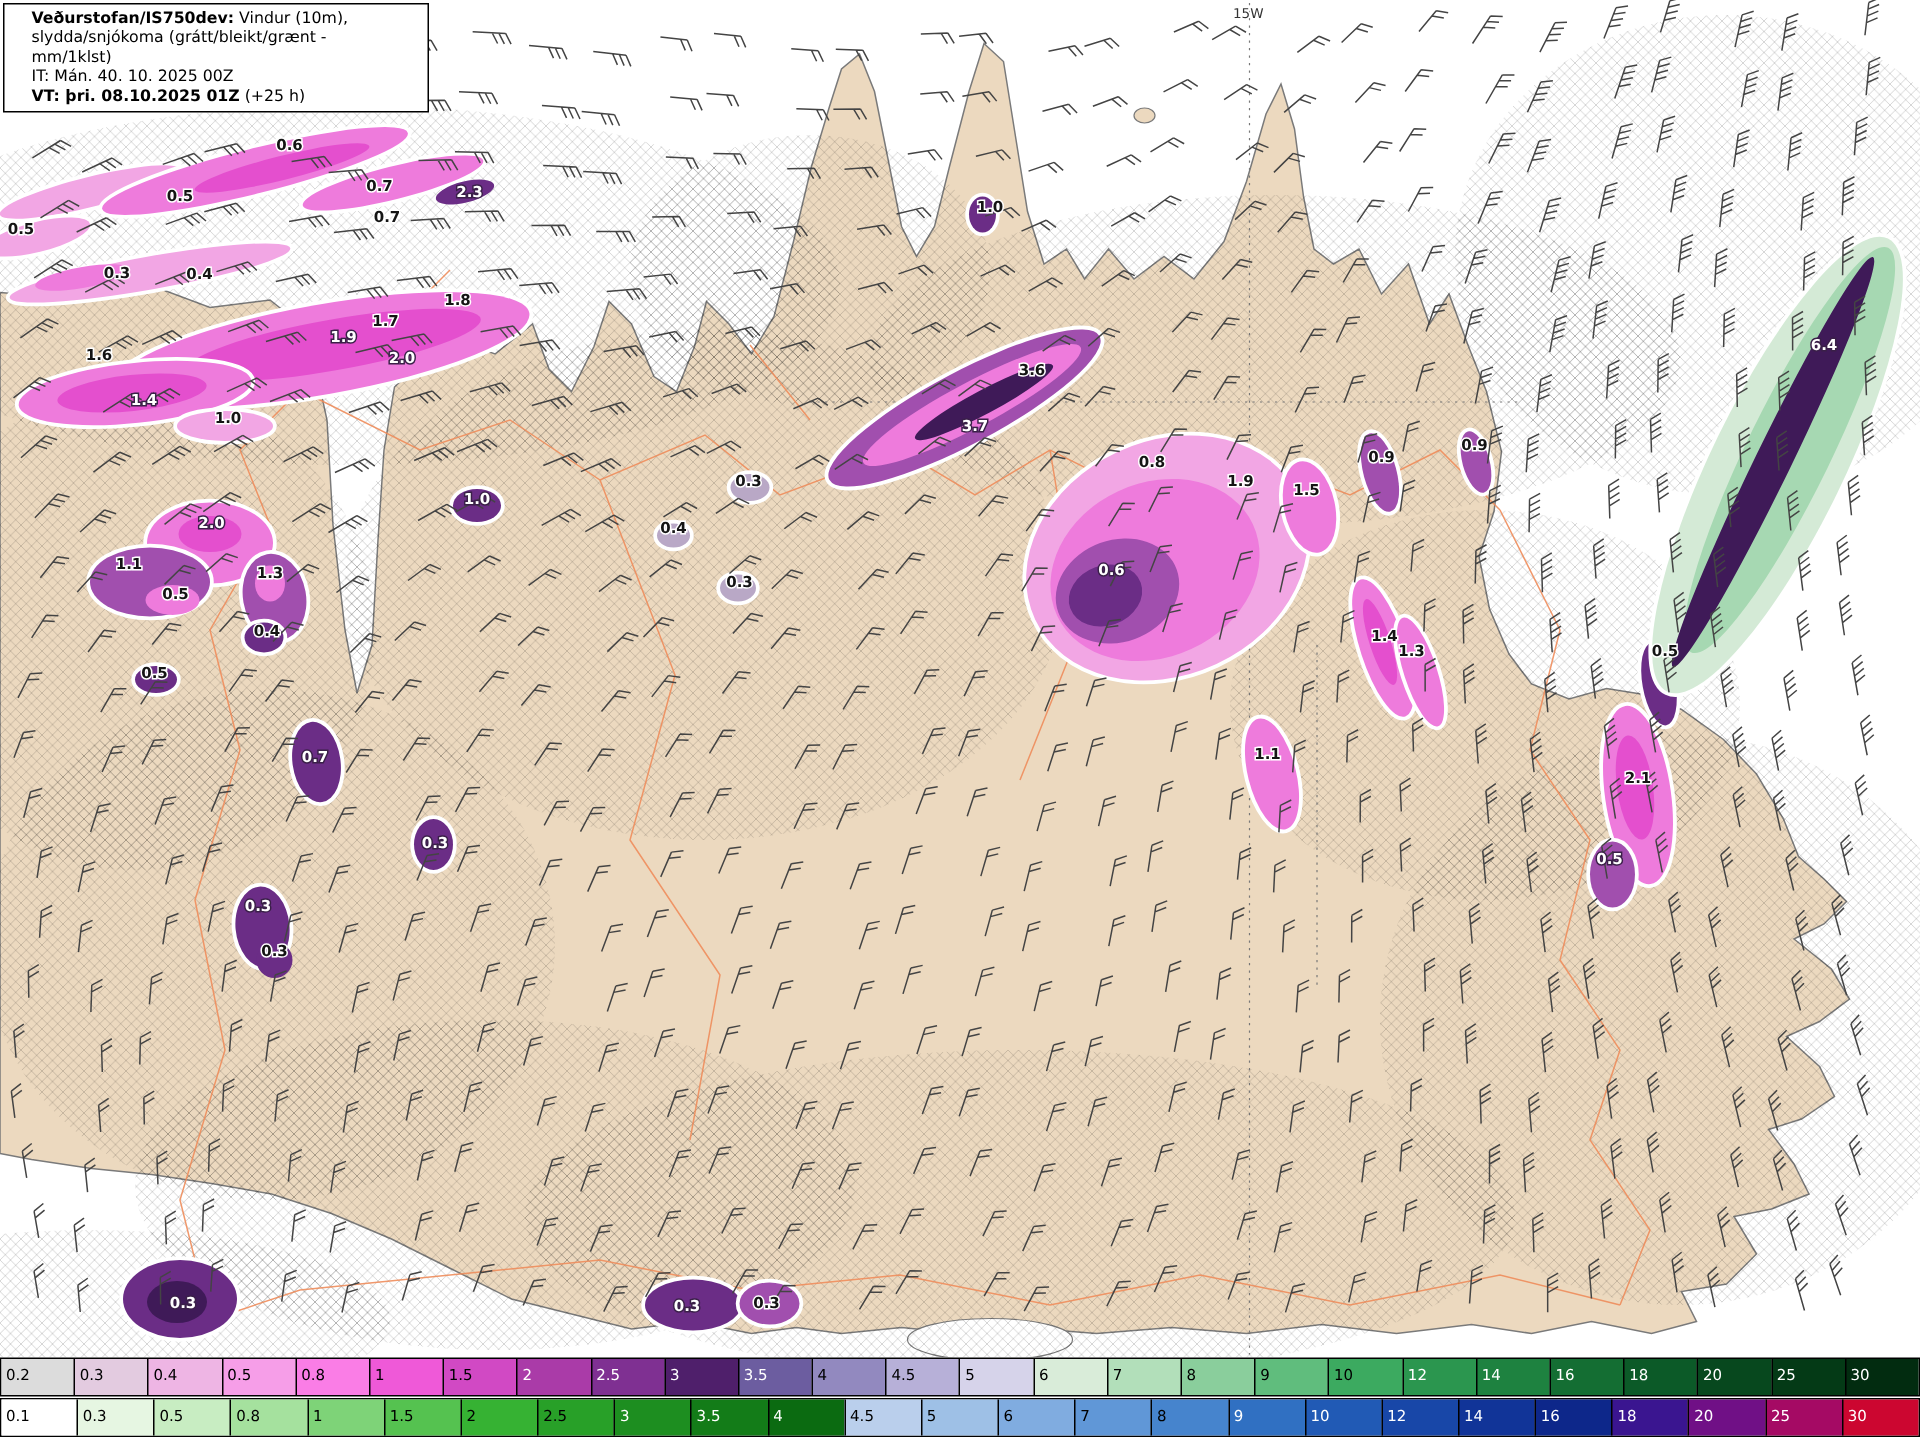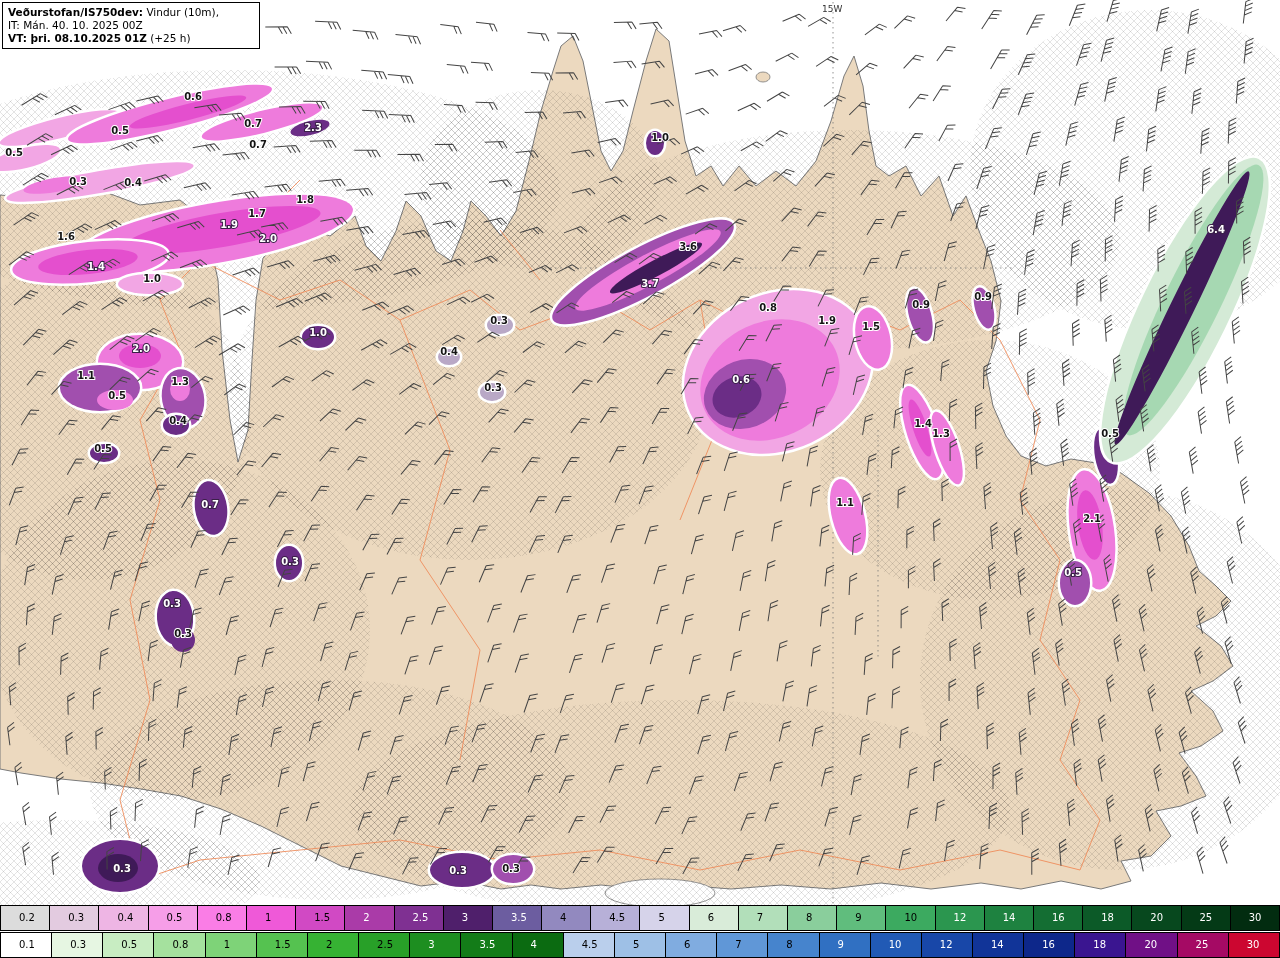--- a/index.html
+++ b/index.html
@@ -1,27 +1,27 @@
 <!DOCTYPE html>
 <html><head>
 <meta charset="utf-8">
 <style>
   html,body{margin:0;padding:0;background:#fff;}
   .page{position:relative;width:1280px;height:958px;overflow:hidden;background:#fff;
         font-family:"DejaVu Sans",sans-serif;}
   .map-wrap{position:absolute;left:0;top:0;width:1280px;height:905px;}
   svg{display:block;}
   .title-box{position:absolute;left:2px;top:2px;width:246px;background:#fff;
-             border:1px solid #000;padding:3px 5px;font-size:10.5px;line-height:13px;color:#000;z-index:5;}
+             border:1px solid #000;padding:3px 18px;font-size:10.5px;line-height:13px;color:#000;z-index:5;}
   .title-box b{font-weight:bold;}
   .legend{position:absolute;left:0;top:905px;width:1280px;height:53px;background:#fff;}
   .legend-row{display:flex;width:1280px;height:26px;box-sizing:border-box;border:1px solid #000;}
   .legend-row + .legend-row{margin-top:1px;}
   .legend-cell{flex:1 1 0;position:relative;box-sizing:border-box;border-left:1px solid #000;
-               font-size:10px;line-height:24px;padding-left:18px;white-space:nowrap;overflow:hidden;}
+               font-size:10px;line-height:24px;padding-left:3px;white-space:nowrap;overflow:hidden;}
   .legend-cell:first-child{border-left:none;}
 </style>
 </head>
 <body>
 
 <div class="page">
 
   <div class="map-wrap">
     <svg id="map-svg" width="1280" height="905" viewBox="0 0 1280 905">
       <defs>
@@ -825,20 +825,21 @@
           <text x="122" y="872" text-anchor="middle" font-size="10" font-weight="bold" fill="#ffffff" stroke="#3a2048" stroke-width="2" paint-order="stroke">0.3</text>
           <text x="458" y="874" text-anchor="middle" font-size="10" font-weight="bold" fill="#ffffff" stroke="#3a2048" stroke-width="2" paint-order="stroke">0.3</text>
           <text x="511" y="872" text-anchor="middle" font-size="10" font-weight="bold" fill="#141414" stroke="#ffffff" stroke-width="2" paint-order="stroke">0.3</text>
         </g>
 
       <text x="822" y="12" font-size="9" fill="#333" style="paint-order:stroke" stroke="#fff" stroke-width="2">15W</text>
     </svg>
 
     <div class="title-box">
       <div><b>Veðurstofan/IS750dev:</b><span> Vindur (10m),</span></div>
+      <div>slydda/snjókoma (grátt/bleikt/grænt - mm/1klst)</div>
       <div>IT: Mán. 40. 10. 2025 00Z</div>
       <div><b>VT: þri. 08.10.2025 01Z</b><span> (+25 h)</span></div>
     </div>
   </div>
 
   <div class="legend">
     <div class="legend-row" id="legend-top">
         <div class="legend-cell" style="background: rgb(220, 220, 220); color: rgb(0, 0, 0);">0.2</div>
         <div class="legend-cell" style="background: rgb(227, 203, 224); color: rgb(0, 0, 0);">0.3</div>
         <div class="legend-cell" style="background: rgb(238, 181, 228); color: rgb(0, 0, 0);">0.4</div>

